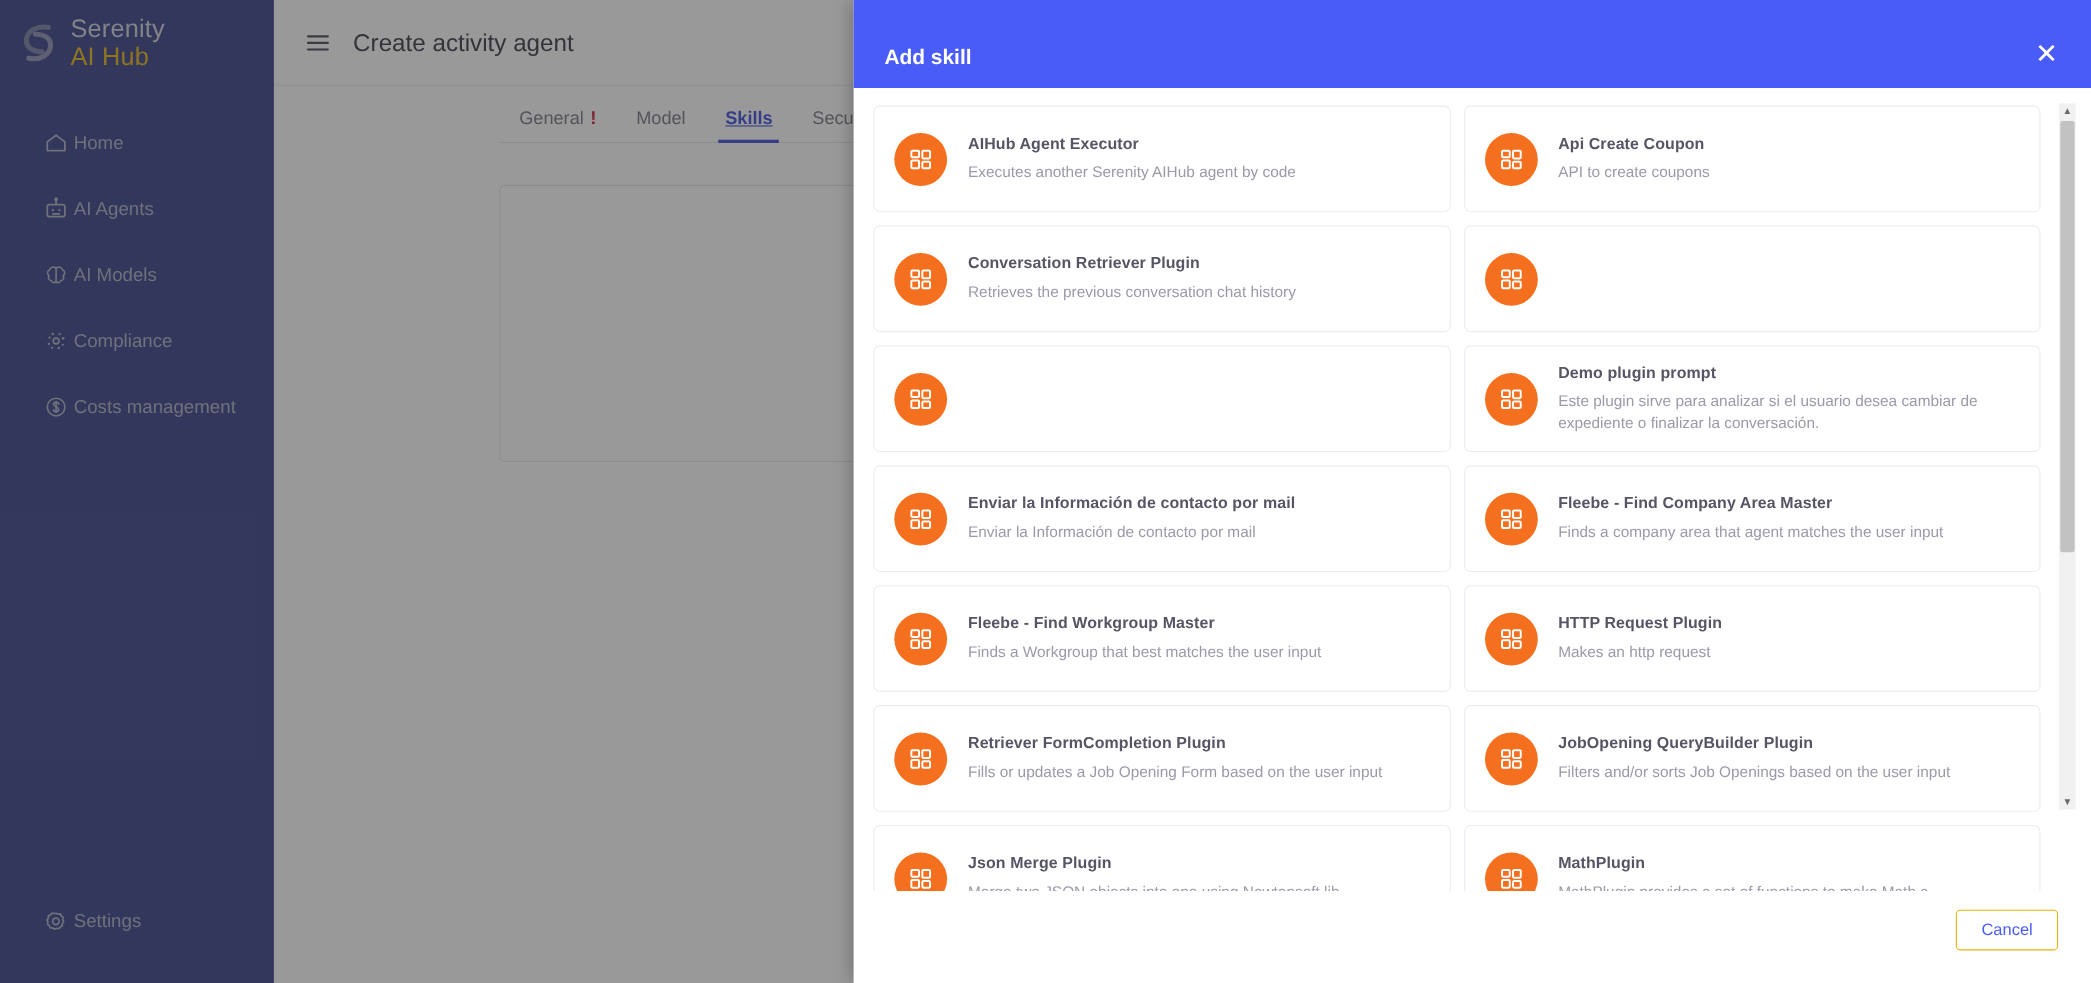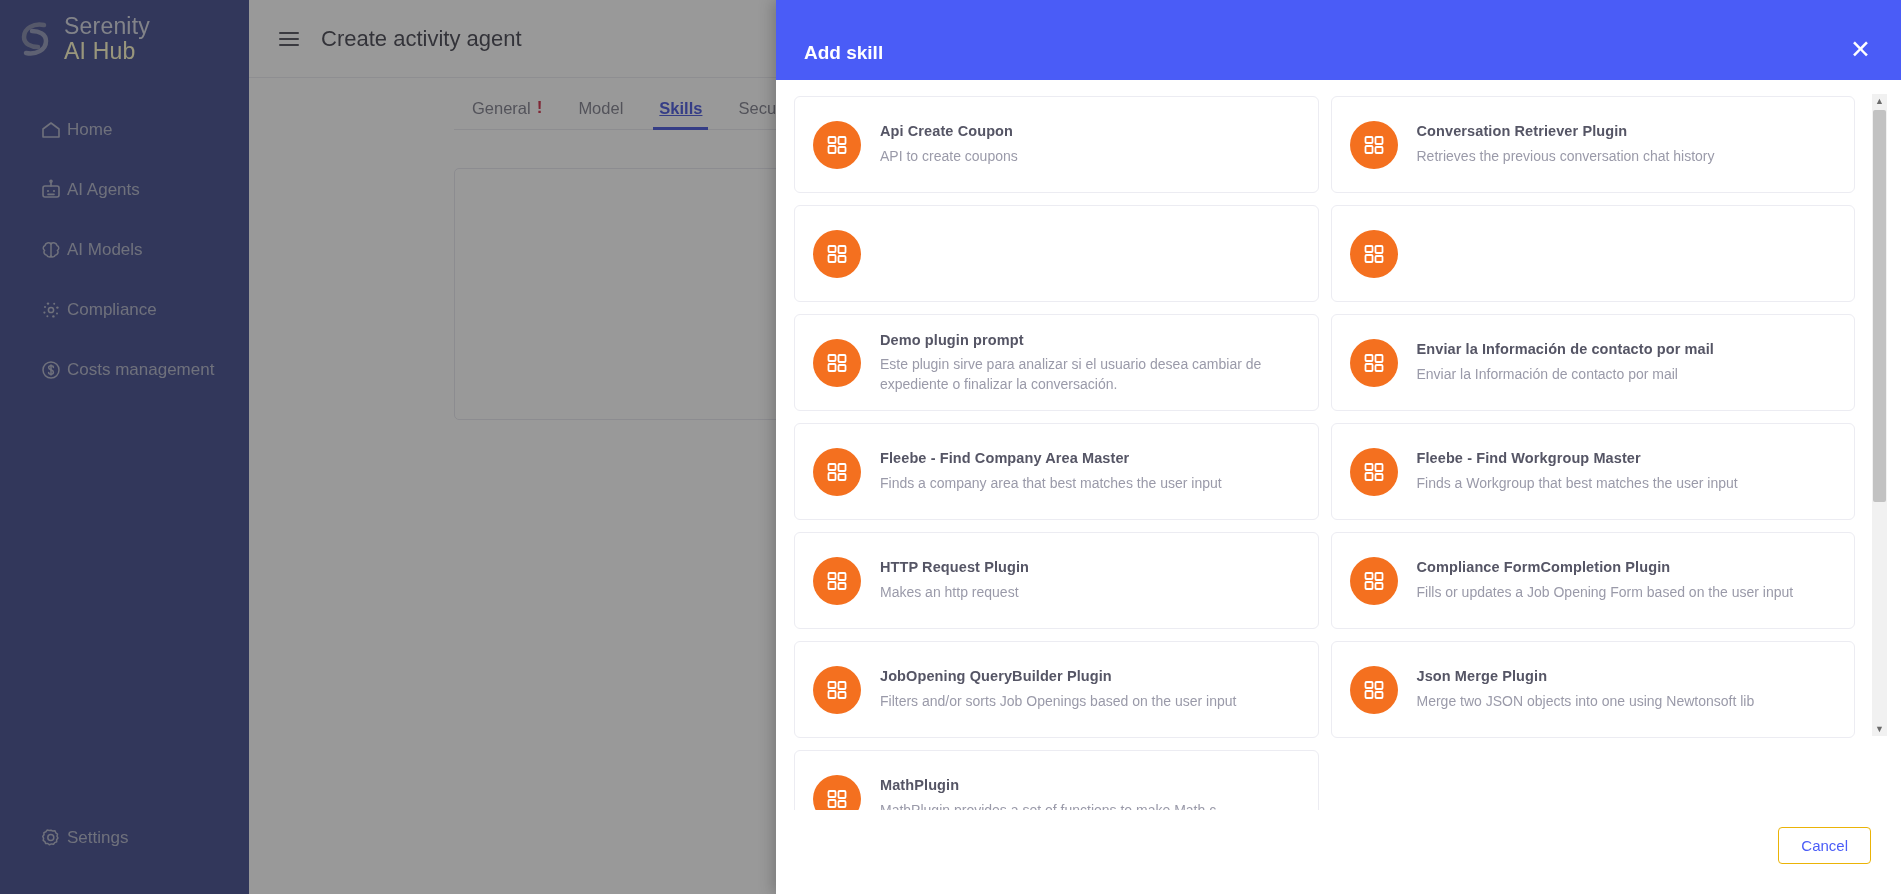--- a/index.html
+++ b/index.html
@@ -23,21 +23,21 @@
     display: flex; align-items: center;
     gap: 12px; padding: 18px 0 18px 18px;
     height: 78px;
   }
   .brand-logo { width: 34px; height: 38px; flex: 0 0 34px; opacity: .72; }
   .brand-text { line-height: 1.07; }
   .brand-line1 {
     font-size: 23px; color: #cfd2de; font-weight: 400; letter-spacing: .2px; text-align: right;
   }
   .brand-line2 {
-    font-size: 23px; color: #fef9c3; font-weight: 400; letter-spacing: .2px;
+    font-size: 23px; color: #eab308; font-weight: 400; letter-spacing: .2px;
   }
   .nav { margin-top: 22px; flex: 1; }
   .nav-item {
     display: flex; align-items: center; gap: 3px;
     height: 60px; padding-left: 38px;
     color: #a7abc2; font-size: 17px;
     cursor: pointer;
   }
   .nav-item .nico { width: 26px; height: 26px; flex: 0 0 26px; display:flex; align-items:center; justify-content:center; }
   .nav-item .nico svg { width: 24px; height: 24px; display:block; }
@@ -324,20 +324,34 @@
           <div class="card">
             <div class="card-icon">
               <svg viewBox="0 0 24 24" fill="none" stroke="#ffffff" stroke-width="1.8" stroke-linejoin="round">
                 <rect x="3.5" y="13" width="7" height="7" rx="1"></rect>
                 <rect x="3.5" y="4" width="7" height="6" rx="1"></rect>
                 <rect x="13.5" y="4" width="7" height="7" rx="1"></rect>
                 <rect x="13.5" y="14" width="7" height="6" rx="1"></rect>
               </svg>
             </div>
             <div class="card-text">
+              <div class="card-title">AIHub Agent Executor</div>
+              <div class="card-desc">Executes another Serenity AIHub agent by code</div>
+            </div>
+          </div>
+          <div class="card">
+            <div class="card-icon">
+              <svg viewBox="0 0 24 24" fill="none" stroke="#ffffff" stroke-width="1.8" stroke-linejoin="round">
+                <rect x="3.5" y="13" width="7" height="7" rx="1"></rect>
+                <rect x="3.5" y="4" width="7" height="6" rx="1"></rect>
+                <rect x="13.5" y="4" width="7" height="7" rx="1"></rect>
+                <rect x="13.5" y="14" width="7" height="6" rx="1"></rect>
+              </svg>
+            </div>
+            <div class="card-text">
               <div class="card-title">Api Create Coupon</div>
               <div class="card-desc">API to create coupons</div>
             </div>
           </div>
           <div class="card">
             <div class="card-icon">
               <svg viewBox="0 0 24 24" fill="none" stroke="#ffffff" stroke-width="1.8" stroke-linejoin="round">
                 <rect x="3.5" y="13" width="7" height="7" rx="1"></rect>
                 <rect x="3.5" y="4" width="7" height="6" rx="1"></rect>
                 <rect x="13.5" y="4" width="7" height="7" rx="1"></rect>
@@ -401,21 +415,21 @@
             <div class="card-icon">
               <svg viewBox="0 0 24 24" fill="none" stroke="#ffffff" stroke-width="1.8" stroke-linejoin="round">
                 <rect x="3.5" y="13" width="7" height="7" rx="1"></rect>
                 <rect x="3.5" y="4" width="7" height="6" rx="1"></rect>
                 <rect x="13.5" y="4" width="7" height="7" rx="1"></rect>
                 <rect x="13.5" y="14" width="7" height="6" rx="1"></rect>
               </svg>
             </div>
             <div class="card-text">
               <div class="card-title">Fleebe - Find Company Area Master</div>
-              <div class="card-desc">Finds a company area that best matches the user input</div>
+              <div class="card-desc">Finds a company area that agent matches the user input</div>
             </div>
           </div>
           <div class="card">
             <div class="card-icon">
               <svg viewBox="0 0 24 24" fill="none" stroke="#ffffff" stroke-width="1.8" stroke-linejoin="round">
                 <rect x="3.5" y="13" width="7" height="7" rx="1"></rect>
                 <rect x="3.5" y="4" width="7" height="6" rx="1"></rect>
                 <rect x="13.5" y="4" width="7" height="7" rx="1"></rect>
                 <rect x="13.5" y="14" width="7" height="6" rx="1"></rect>
               </svg>
@@ -442,21 +456,21 @@
           <div class="card">
             <div class="card-icon">
               <svg viewBox="0 0 24 24" fill="none" stroke="#ffffff" stroke-width="1.8" stroke-linejoin="round">
                 <rect x="3.5" y="13" width="7" height="7" rx="1"></rect>
                 <rect x="3.5" y="4" width="7" height="6" rx="1"></rect>
                 <rect x="13.5" y="4" width="7" height="7" rx="1"></rect>
                 <rect x="13.5" y="14" width="7" height="6" rx="1"></rect>
               </svg>
             </div>
             <div class="card-text">
-              <div class="card-title">Compliance FormCompletion Plugin</div>
+              <div class="card-title">Retriever FormCompletion Plugin</div>
               <div class="card-desc">Fills or updates a Job Opening Form based on the user input</div>
             </div>
           </div>
           <div class="card">
             <div class="card-icon">
               <svg viewBox="0 0 24 24" fill="none" stroke="#ffffff" stroke-width="1.8" stroke-linejoin="round">
                 <rect x="3.5" y="13" width="7" height="7" rx="1"></rect>
                 <rect x="3.5" y="4" width="7" height="6" rx="1"></rect>
                 <rect x="13.5" y="4" width="7" height="7" rx="1"></rect>
                 <rect x="13.5" y="14" width="7" height="6" rx="1"></rect>

